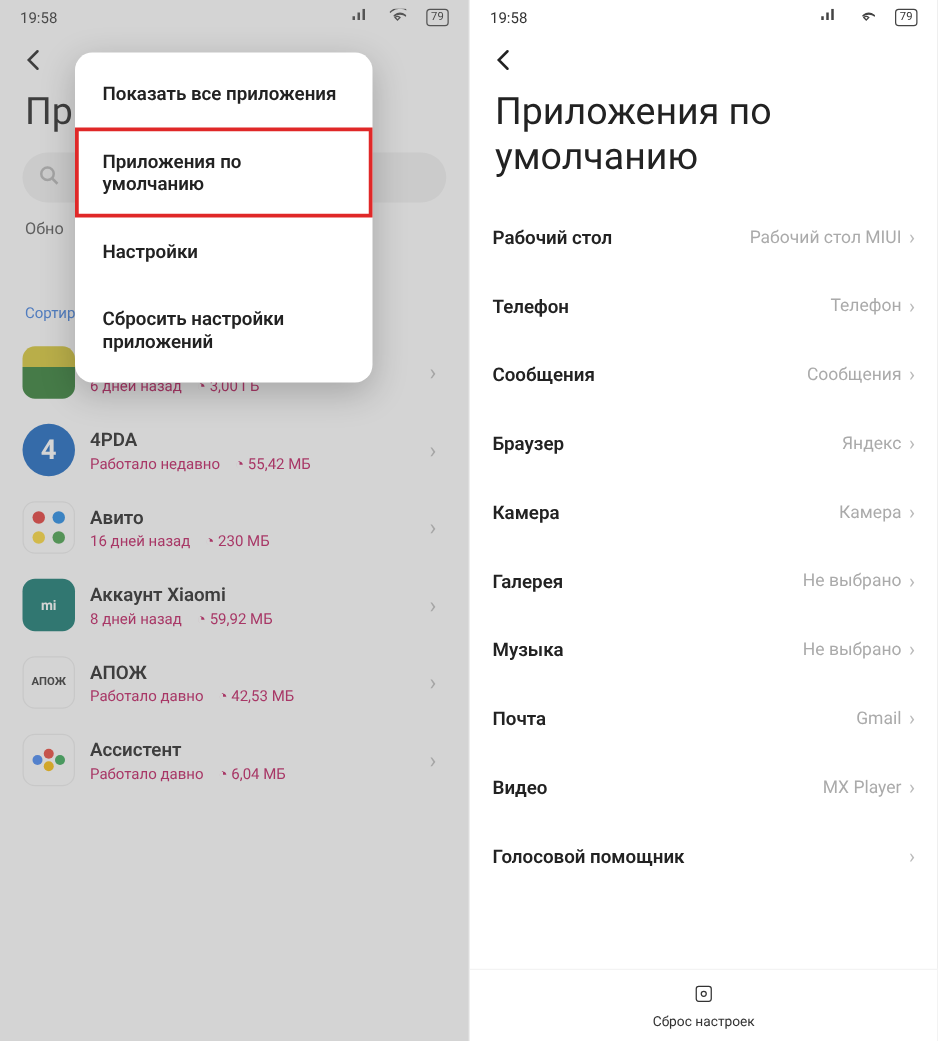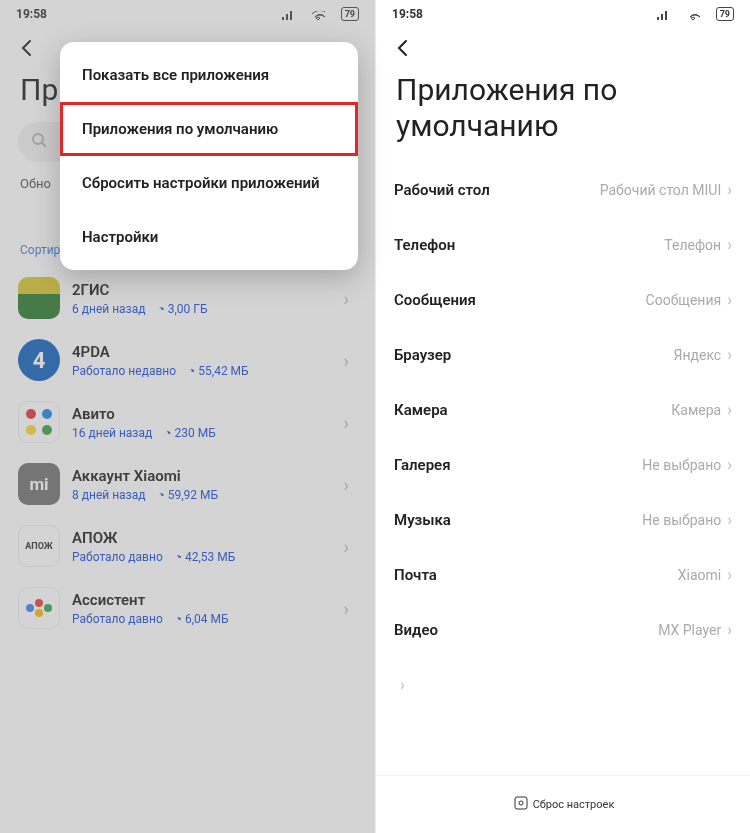--- a/index.html
+++ b/index.html
@@ -21,23 +21,22 @@
     background: rgba(120,120,120,0.32);
     z-index: 5;
     pointer-events: none;
   }
 
   
   .status {
     height: 28px; display: flex; align-items: center;
     padding: 0 16px; font-size: 12px; color: #333;
     justify-content: space-between;
-    font-weight: bold;
-  }
-  .status-right { display: flex; align-items: flex-end; gap: 16px; }
+  }
+  .status-right { display: flex; align-items: flex-start; gap: 16px; }
   .status svg { display: block; }
   .batt-box {
     border: 1px solid #444; border-radius: 3px;
     padding: 0 3px; font-size: 9px; line-height: 12px;
     display: inline-flex; align-items: center;
   }
 
   
   .hdr { display: flex; align-items: center; padding: 8px 16px 4px; }
   .back { width: 24px; height: 24px; display: flex; align-items: center; justify-content: center; }
@@ -71,28 +70,28 @@
     display: flex; align-items: center; padding: 10px 14px 10px 18px;
     position: relative;
   }
   .app-icon {
     width: 42px; height: 42px; border-radius: 10px; flex-shrink: 0;
     margin-right: 12px; background: #ddd;
     display: flex; align-items: center; justify-content: center;
   }
   .app-main { flex: 1; min-width: 0; }
   .app-name { font-size: 15px; font-weight: 600; color: #222; margin-bottom: 3px; }
-  .app-sub { font-size: 12px; color: #1d4ed8; display: flex; align-items: center; gap: 12px; }
+  .app-sub { font-size: 12px; color: #be185d; display: flex; align-items: center; gap: 12px; }
   .app-sub .sz { display: flex; align-items: center; gap: 3px; }
   .chev-r { color: #bbb; font-size: 18px; }
 
   
   .popup {
     position: absolute; top: 42px; left: 60px;
-    width: 298px; background: #fff; border-radius: 14px;
+    width: 238px; background: #fff; border-radius: 14px;
     box-shadow: 0 8px 28px rgba(0,0,0,0.22);
     z-index: 10; padding: 6px 0;
   }
   .popup-item {
     padding: 18px 22px; font-size: 15px; font-weight: 600; color: #222;
   }
   .popup-item.highlight {
     outline: 3px solid #e02828; outline-offset: -3px;
   }
 
@@ -101,31 +100,31 @@
   .set-row {
     display: flex; align-items: center; justify-content: space-between;
     padding: 18px 18px; font-size: 15px;
   }
   .set-label { font-weight: 600; color: #222; }
   .set-val { color: #aaa; font-size: 14px; display: flex; align-items: center; gap: 6px; text-align: center; }
   .set-val .chev-r { font-size: 16px; color: #bbb; }
 
   .reset-bar {
     position: absolute; bottom: 0; left: 0; right: 0;
-    height: 58px; display: flex; flex-direction: row;
+    height: 58px; display: flex; flex-direction: column;
     align-items: center; justify-content: center; gap: 3px;
     background: #fff; border-top: 1px solid #f3f3f3;
   }
   .reset-bar .lbl { font-size: 11px; color: #333; }
 
   
   .ic-2gis { background: linear-gradient(180deg,#d7c733 40%,#2e7d32 40%); }
   .ic-4pda { background: #1565c0; color: #fff; border-radius: 50%; font-weight: 700; font-size: 22px; }
   .ic-avito { background: #fff; border: 1px solid #eee; }
-  .ic-xiaomi { background: #737373; color: #fff; font-size: 17px; font-weight: 700; }
+  .ic-xiaomi { background: #0f766e; color: #fff; font-size: 11px; font-weight: 700; }
   .ic-apozh { background: #fff; border: 1px solid #eee; }
   .ic-assist { background: #fff; border: 1px solid #eee; }
   .dots4 { position: relative; width: 26px; height: 26px; }
   .dots4 span { position: absolute; width: 10px; height: 10px; border-radius: 50%; }
   .dots4 .a{background:#e53935;top:0;left:0}
   .dots4 .b{background:#1e88e5;top:0;right:0}
   .dots4 .c{background:#fdd835;bottom:0;left:0}
   .dots4 .d{background:#43a047;bottom:0;right:0}
   .gdots { position: relative; width: 26px; height: 18px; }
   .gdots span { position: absolute; width: 8px; height: 8px; border-radius: 50%; }
@@ -294,22 +293,22 @@
             </span>
         </div>
       </div>
       <span class="chev-r">›</span>
     </div>
   </div>
 
   <div class="popup">
     <div class="popup-item">Показать все приложения</div>
     <div class="popup-item highlight">Приложения по умолчанию</div>
+    <div class="popup-item">Настройки</div>
     <div class="popup-item">Сбросить настройки приложений</div>
-    <div class="popup-item">Настройки</div>
   </div>
 
 </div>
 
 <div class="screen screen-right">
 
   <div class="status">
     <span>19:58</span>
     <div class="status-right">
       <span>
@@ -384,32 +383,33 @@
     <div class="set-row">
       <span class="set-label">Музыка</span>
       <span class="set-val">
           <span>Не выбрано</span>
           <span class="chev-r">›</span>
         </span>
     </div>
     <div class="set-row">
       <span class="set-label">Почта</span>
       <span class="set-val">
-          <span>Xiaomi</span>
+          <span>Gmail</span>
           <span class="chev-r">›</span>
         </span>
     </div>
     <div class="set-row">
       <span class="set-label">Видео</span>
       <span class="set-val">
           <span>MX Player</span>
           <span class="chev-r">›</span>
         </span>
     </div>
     <div class="set-row">
+      <span class="set-label">Голосовой помощник</span>
       <span class="set-val">
           <span></span>
           <span class="chev-r">›</span>
         </span>
     </div>
   </div>
 
   <div class="reset-bar">
     <span>
       <svg width="18" height="18" viewBox="0 0 18 18">

